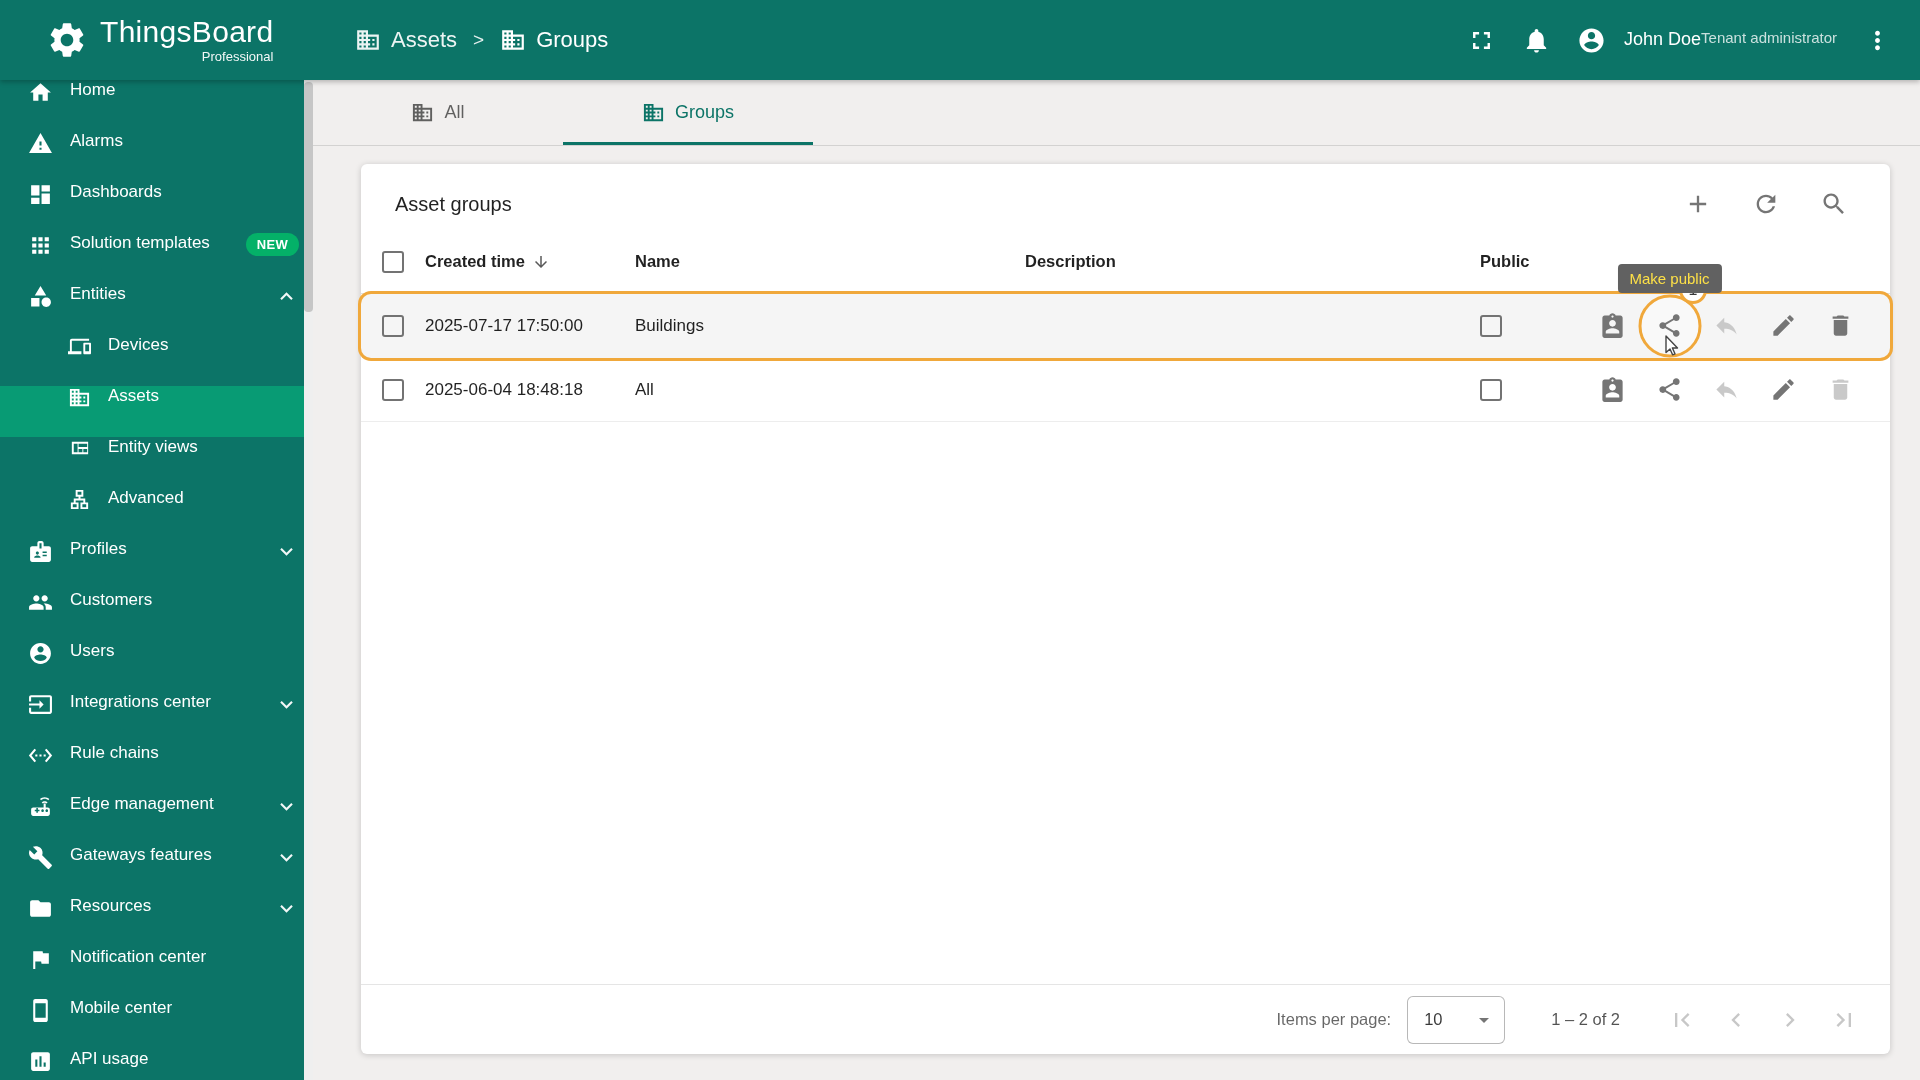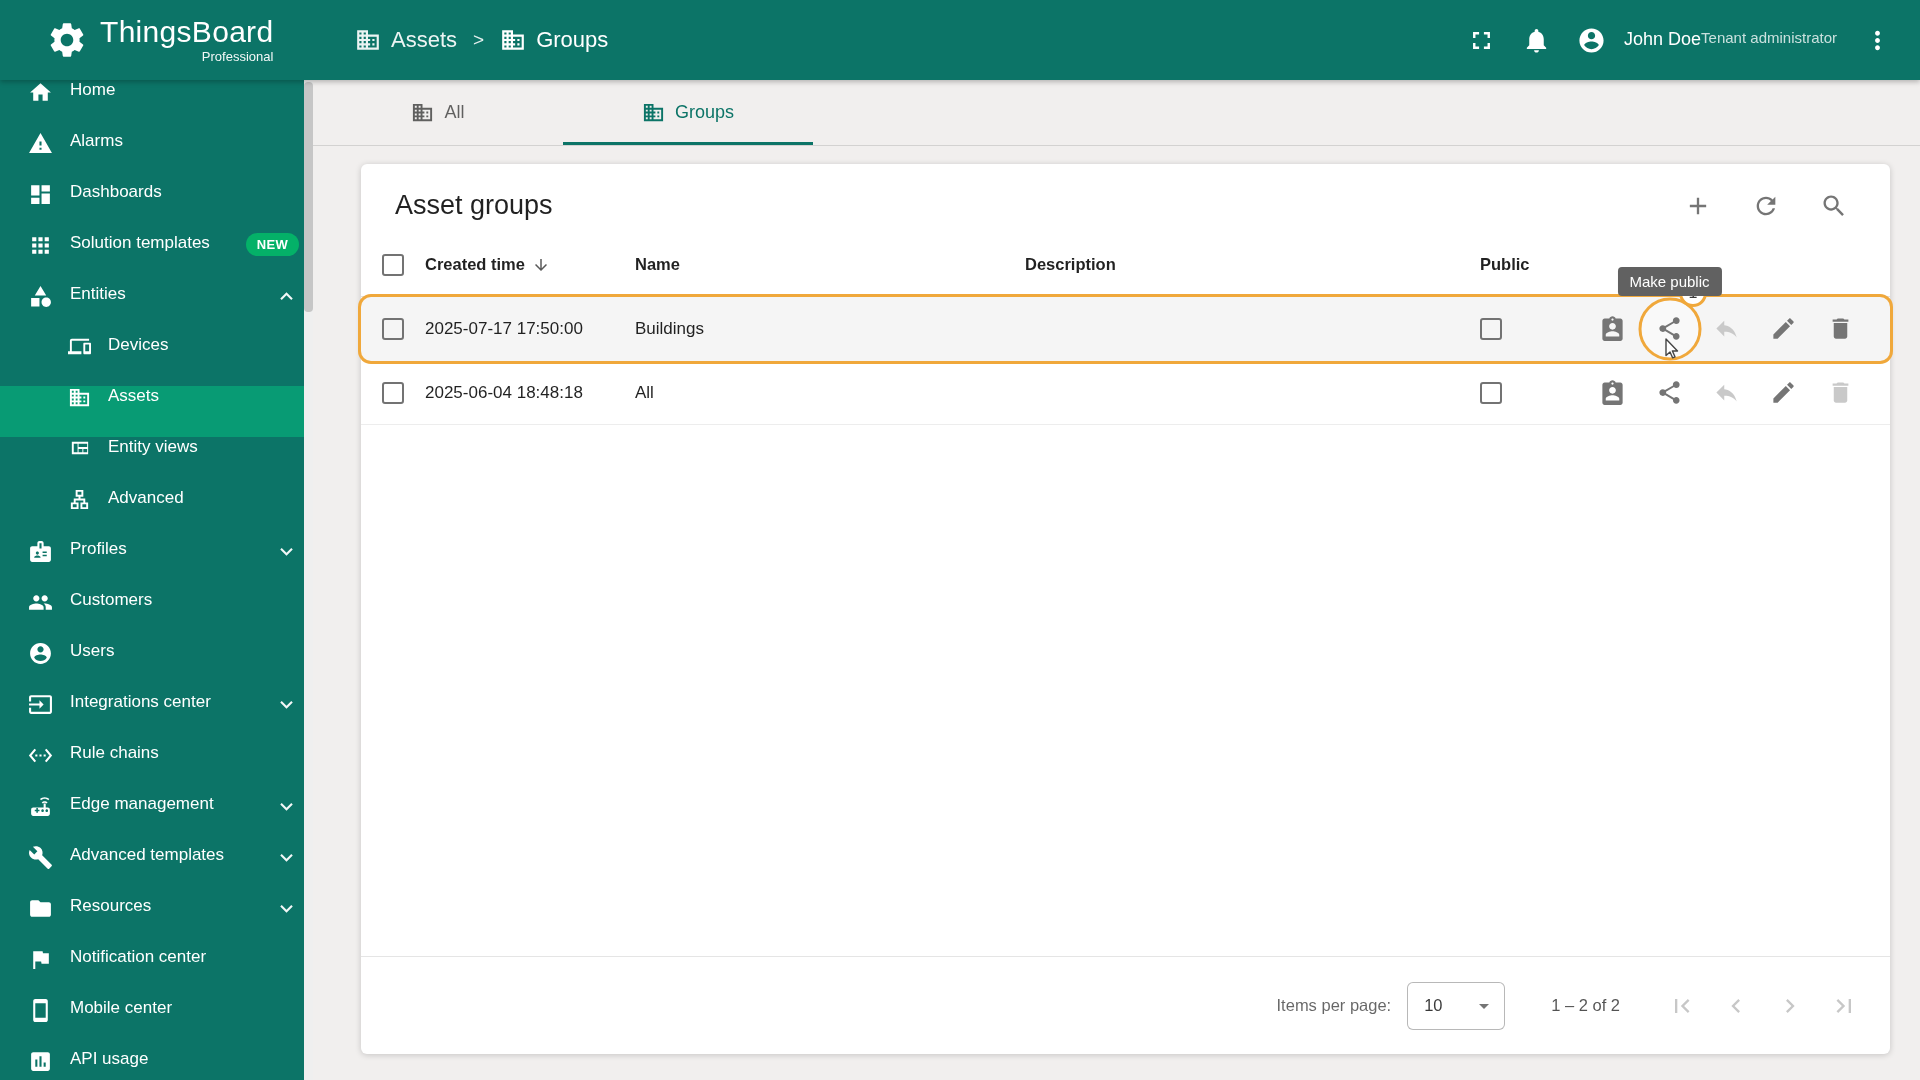--- a/index.html
+++ b/index.html
@@ -49,46 +49,46 @@
   
   .main{position:absolute;top:80px;left:313px;right:0;bottom:0;display:flex;flex-direction:column}
   .tabbar{height:66px;flex:none;display:flex;border-bottom:1px solid rgba(0,0,0,.12)}
   .tab{min-width:250px;display:flex;align-items:center;justify-content:center;gap:10px;font-size:18px;font-weight:500;color:var(--ink2);background:none;border:none;cursor:pointer;position:relative}
   .tab .ic{width:23px;height:23px}
   .tab.active{color:var(--p)}
   .tab.active::after{content:"";position:absolute;left:0;right:0;bottom:0;height:3px;background:var(--p)}
 
   .card{flex:1;margin:18px 30px 26px 48px;background:#fff;border-radius:6px;box-shadow:0 1px 6px rgba(0,0,0,.18);display:flex;flex-direction:column;min-height:0}
   .card-head{flex:none;display:flex;align-items:center;padding:26px 42px 12px 34px}
-  .card-title{font-size:27px;color:var(--ink);font-weight:400}
+  .card-title{font-size:20px;color:var(--ink);font-weight:400}
   .card-actions{margin-left:auto;display:flex;gap:40px;color:#757575}
   .card-actions .ic{width:28px;height:28px}
 
   .thead,.trow{display:grid;grid-template-columns:64px 210px 390px 1fr 110px 300px;align-items:center}
   .thead{flex:none;height:64px;border-bottom:1px solid rgba(0,0,0,.12);font-size:16.5px;font-weight:700;color:var(--ink)}
   .th{display:flex;align-items:center;gap:7px;cursor:pointer}
   .th .ic{width:18px;height:18px;fill:rgba(0,0,0,.65)}
   .trow{flex:none;height:64px;border-bottom:1px solid rgba(0,0,0,.07);font-size:17px;color:var(--ink);cursor:pointer}
   .cell-check{justify-self:center}
   .cb{width:22px;height:22px;border:2px solid #737373;border-radius:3px;background:transparent;cursor:pointer}
   .cell-actions{display:flex;align-items:center;justify-content:flex-end;gap:30px;padding-right:36px;color:#757575}
   .action-btn .ic{width:27px;height:27px}
   .action-btn.dis{color:#c9c9c9}
 
   
   .trow.hl{background:#f5f5f5;border-radius:10px;box-shadow:0 0 0 3px var(--ann);position:relative;z-index:5;border-bottom-color:transparent}
   .focus-wrap{position:relative;display:flex;align-items:center;justify-content:center}
   .focus-wrap::before{content:"";position:absolute;left:50%;top:50%;width:57px;height:57px;transform:translate(-50%,-50%);border:3.5px solid var(--ann);border-radius:50%;background:rgba(255,255,255,.45);z-index:1}
   .focus-wrap .action-btn{position:relative;z-index:2}
   .step-num{position:absolute;left:23px;top:-36px;width:28px;height:28px;border:3px solid var(--ann);border-radius:50%;background:#fff;color:#3a3a3a;font-size:16px;display:flex;align-items:center;justify-content:center;z-index:6}
-  .tip{position:absolute;bottom:46px;left:50%;transform:translateX(-50%);background:#616161;color:#ffffff;font-size:15px;padding:6px 12px;border-radius:4px;white-space:nowrap;z-index:7}
+  .tip{position:absolute;bottom:46px;left:50%;transform:translateX(-50%);background:#616161;color:#fde047;font-size:15px;padding:6px 12px;border-radius:4px;white-space:nowrap;z-index:7}
   .cur{position:absolute;top:22px;left:3px;width:24px;height:24px;z-index:7}
 
   
-  .pager{margin-top:auto;flex:none;height:98px;display:flex;align-items:center;justify-content:flex-end;border-top:1px solid rgba(0,0,0,.1);padding-right:32px;color:var(--ink2);font-size:16.5px}
+  .pager{margin-top:auto;flex:none;height:70px;display:flex;align-items:center;justify-content:flex-end;border-top:1px solid rgba(0,0,0,.1);padding-right:32px;color:var(--ink2);font-size:16.5px}
   .ipp-select{display:flex;align-items:center;justify-content:space-between;width:98px;height:48px;border:1px solid rgba(0,0,0,.28);border-radius:6px;margin-left:16px;padding:0 8px 0 16px;color:rgba(0,0,0,.78);cursor:pointer;background:#fff}
   .ipp-select .ic{width:24px;height:24px;fill:rgba(0,0,0,.54)}
   .range{margin:0 48px 0 46px;color:rgba(0,0,0,.68)}
   .pnav{display:flex;gap:26px;color:rgba(0,0,0,.22)}
   .pnav .ic{width:28px;height:28px}
 </style>
 </head>
 <body>
 
 <svg width="0" height="0" style="position:absolute" aria-hidden="true">
@@ -370,21 +370,21 @@
       </svg>
     <span>Edge management</span>
     <svg class="ic chev">
         <use href="#i-chev-down"></use>
       </svg>
   </div>
   <div class="nav-item">
     <svg class="ic">
         <use href="#i-wrench"></use>
       </svg>
-    <span>Advanced templates</span>
+    <span>Gateways features</span>
     <svg class="ic chev">
         <use href="#i-chev-down"></use>
       </svg>
   </div>
   <div class="nav-item">
     <svg class="ic">
         <use href="#i-folder"></use>
       </svg>
     <span>Resources</span>
     <svg class="ic chev">

